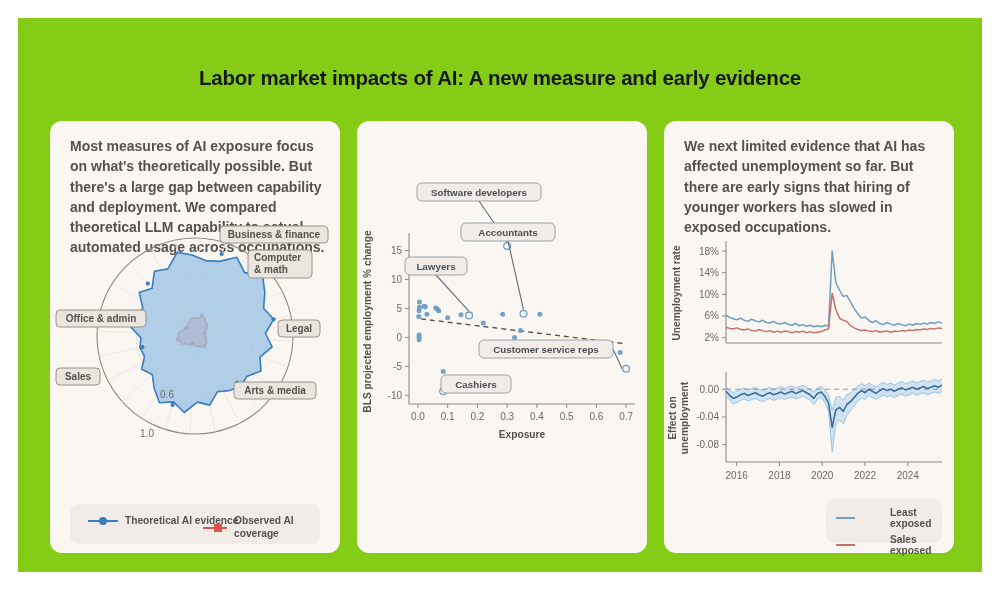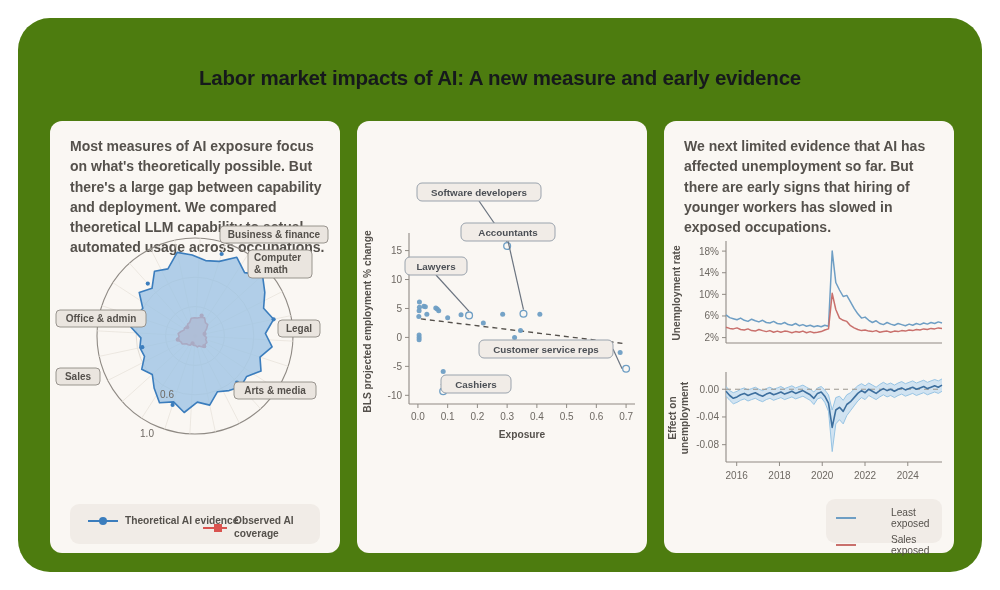--- a/index.html
+++ b/index.html
@@ -3,21 +3,21 @@
 <meta charset="utf-8">
 <style>
   html,body{margin:0;padding:0;}
   body{
     width:1000px;height:590px;background:#ffffff;
     font-family:"Liberation Sans","DejaVu Sans",sans-serif;
     overflow:hidden;
   }
   .card{
     position:absolute;left:18px;top:18px;width:964px;height:554px;
-    background:#4d7c0f;border-radius:32px;
+    background:#84cc16;border-radius:0;
   }
   .title{
     position:absolute;left:0;top:48px;width:964px;text-align:center;
     font-size:20.5px;font-weight:bold;color:#16191c;letter-spacing:-0.2px;
   }
   .panel{
     position:absolute;top:103px;height:432px;background:#faf7f3;
     border-radius:12px;
   }
   #panel-left{left:32px;width:290px;}
@@ -33,21 +33,21 @@
   .leg-item{position:absolute;display:flex;align-items:center;}
   .leg-line{width:30px;height:2px;position:relative;}
   .leg-dot{
     position:absolute;left:11px;top:-3px;width:8px;height:8px;border-radius:50%;
   }
   .leg-sq{position:absolute;left:11px;top:-3px;width:8px;height:8px;}
   .leg-txt{font-size:10.2px;color:#55514c;margin-left:7px;line-height:1.25;font-weight:600;}
   .r-legend{position:absolute;left:816px;top:487px;}
   .r-legend .row{display:flex;align-items:center;margin-bottom:5px;}
   .r-legend .ln{width:26px;height:2px;}
-  .r-legend .tx{font-size:10.2px;color:#55514c;margin-left:8px;font-weight:400;padding-left:27px;}
+  .r-legend .tx{font-size:10.2px;color:#55514c;margin-left:8px;font-weight:700;padding-left:27px;}
   svg{display:block;}
   .lbl{font-size:10px;fill:#55514c;font-weight:600;font-family:"Liberation Sans",sans-serif;}
   .tick{font-size:10px;fill:#6d6862;font-family:"Liberation Sans",sans-serif;}
   .axlbl{font-size:10.2px;fill:#55514c;font-weight:600;font-family:"Liberation Sans",sans-serif;}
   .callout-txt{font-size:9.8px;fill:#4b4f55;font-weight:600;font-family:"Liberation Sans",sans-serif;}
   .callout-box{fill:#f1ece7;stroke:#9aa3ad;stroke-width:1;rx:5;}
   .radar-tag{fill:#eae5df;stroke:#8f8a84;stroke-width:0.9;rx:4;}
 </style>
 </head>
 <body>

